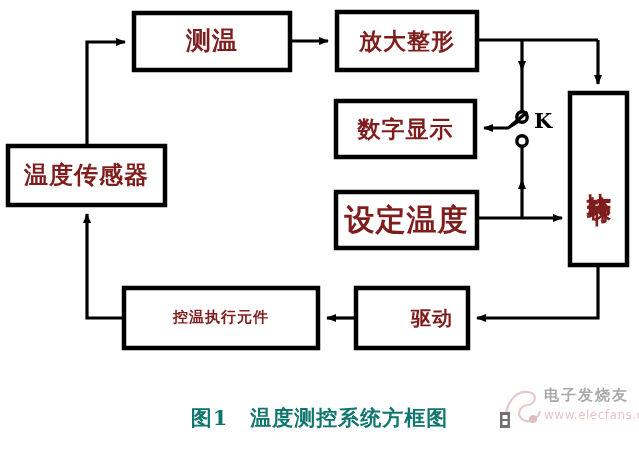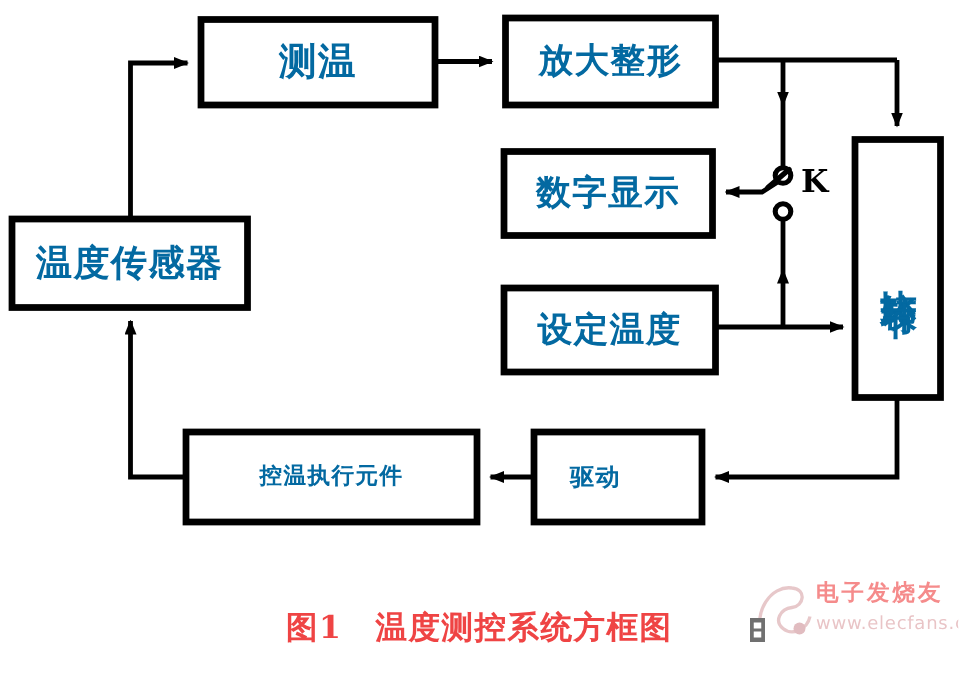--- a/index.html
+++ b/index.html
@@ -22,21 +22,21 @@
     left: 0;
     top: 0;
     width: 639px;
     height: 454px;
   }
   .blk-label {
     position: absolute;
     display: flex;
     align-items: center;
     justify-content: center;
-    color: #0369a1;
+    color: #7f1d1d;
     font-family: "DejaVu Sans", "Liberation Sans", sans-serif;
     font-weight: 700;
     letter-spacing: 1px;
     line-height: 1.05;
     text-align: center;
     white-space: nowrap;
     pointer-events: none;
   }
   .blk-label.vert {
     writing-mode: vertical-rl;
@@ -49,21 +49,21 @@
     font-family: "DejaVu Serif", "Liberation Serif", serif;
     font-weight: 700;
     font-size: 21px;
   }
   .caption {
     position: absolute;
     left: 0;
     top: 404px;
     width: 639px;
     text-align: center;
-    color: #ef4444;
+    color: #0f766e;
     font-family: "DejaVu Sans", "Liberation Sans", sans-serif;
     font-weight: 700;
     font-size: 21px;
     letter-spacing: 1px;
   }
   .caption .fignum {
     margin-right: 22px;
     font-family: "DejaVu Serif", "Liberation Serif", serif;
   }
   .watermark {
@@ -72,21 +72,21 @@
     top: 378px;
     width: 139px;
     height: 66px;
     pointer-events: none;
     opacity: 0.62;
   }
   .wm-text {
     position: absolute;
     left: 44px;
     top: 8px;
-    color: #ef4444;
+    color: #737373;
     font-family: "DejaVu Sans", "Liberation Sans", sans-serif;
     font-size: 15px;
     font-weight: 700;
     letter-spacing: 2px;
     white-space: nowrap;
   }
   .wm-url {
     position: absolute;
     left: 44px;
     top: 30px;
@@ -154,29 +154,29 @@
       <path d="M526,113 L512,125" stroke="#000000" stroke-width="3.6" fill="none" stroke-linecap="round"></path>
     </g>
   </svg>
 
   <div class="blk-label" style="left:134px; top:13px; width:156px; height:57px; font-size:25px;">测温</div>
 
   <div class="blk-label" style="left:337px; top:12px; width:140px; height:58px; font-size:23px;">放大整形</div>
 
   <div class="blk-label" style="left:336px; top:101px; width:139px; height:56px; font-size:23px;">数字显示</div>
 
-  <div class="blk-label" style="left:336px; top:192px; width:141px; height:56px; font-size:23px;">设定温度</div>
+  <div class="blk-label" style="left:336px; top:192px; width:141px; height:56px; font-size:30px;">设定温度</div>
 
   <div class="blk-label vert" style="left:570px; top:93px; width:57px; height:172px; font-size:24px;">比较环节</div>
 
   <div class="blk-label" style="left:8px; top:146px; width:157px; height:59px; font-size:24px;">温度传感器</div>
 
   <div class="blk-label" style="left:124px; top:288px; width:194px; height:60px; font-size:15px;">控温执行元件</div>
 
-  <div class="blk-label" style="left:341px; top:288px; width:112px; height:60px; font-size:16px;">驱动</div>
+  <div class="blk-label" style="left:376px; top:288px; width:112px; height:60px; font-size:20px;">驱动</div>
 
   <div class="switch-label" style="left:534px; top:108px;">K</div>
 
   <div class="caption">
     <span>图</span><span class="fignum">1</span><span>温度测控系统方框图</span>
   </div>
 
   <div class="watermark">
     <svg width="139" height="66" viewBox="0 0 139 66">
       <g fill="none" stroke="#d9a6aa" stroke-width="2.2">

